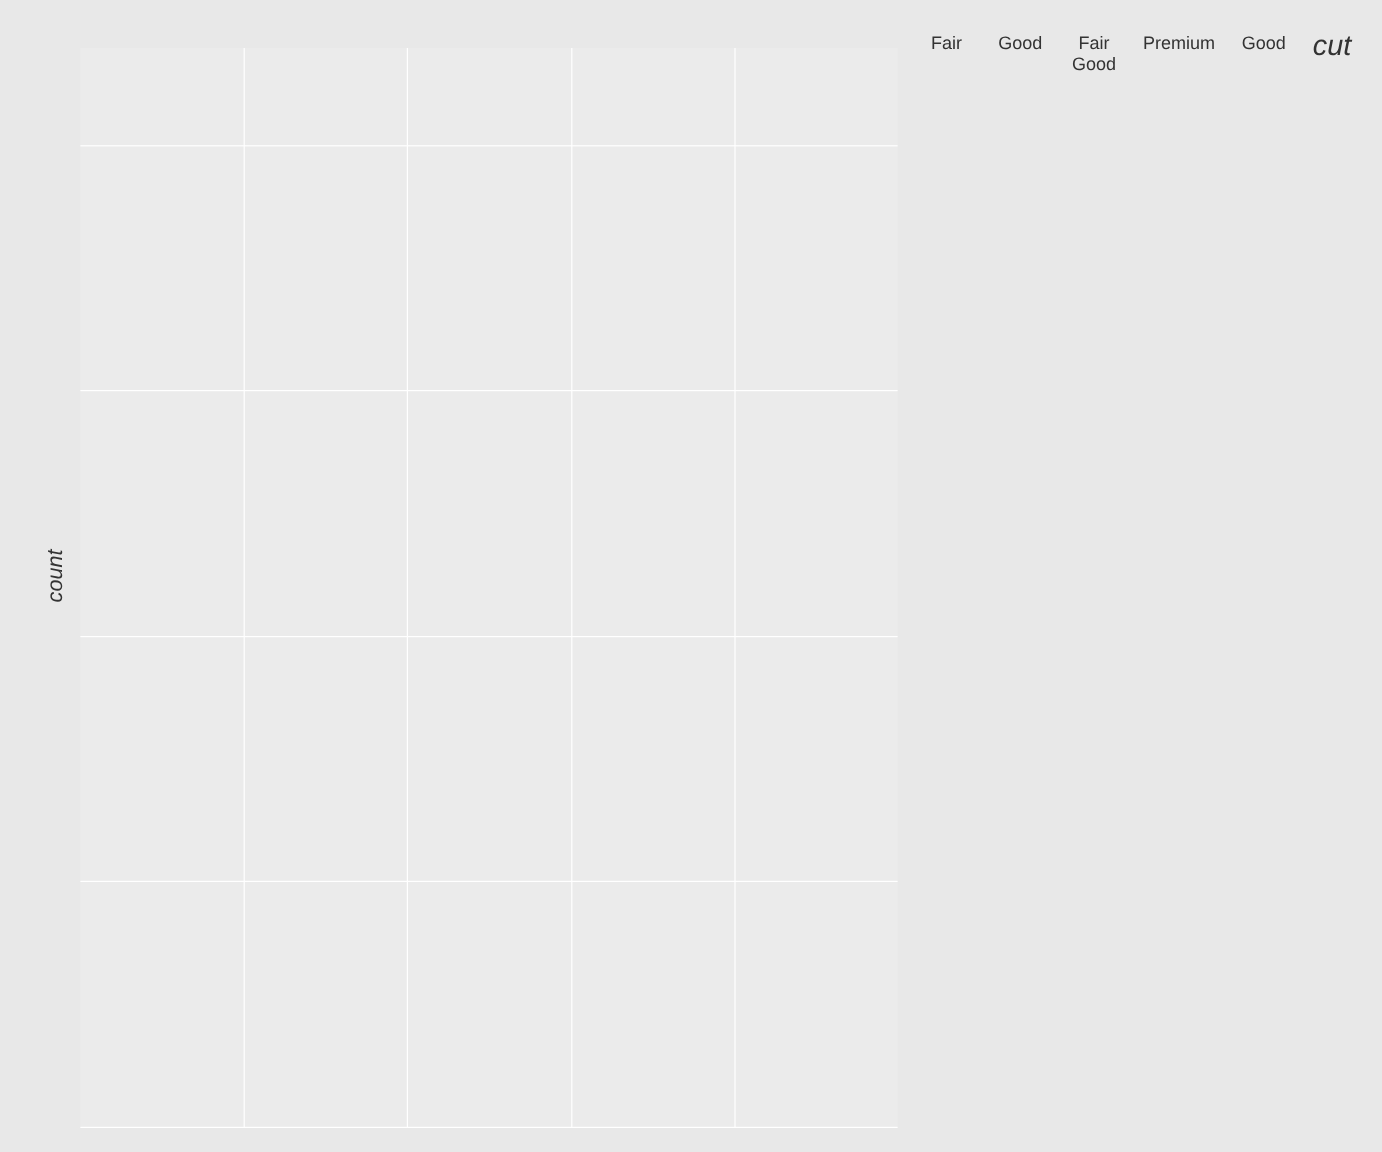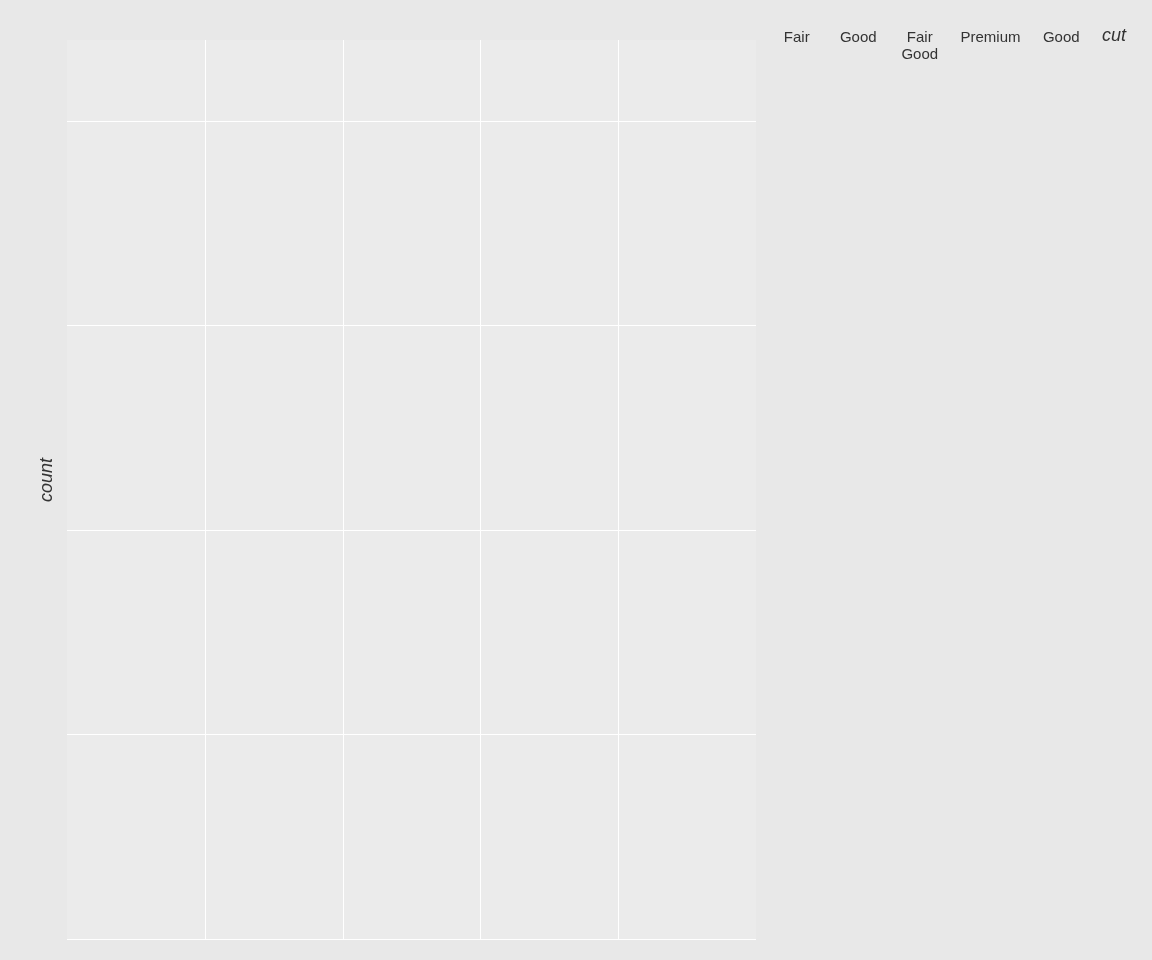--- a/index.html
+++ b/index.html
@@ -85,21 +85,21 @@
       padding-left: 0;
     }
     .x-label {
       flex: 1;
       text-align: center;
       font-size: 15px;
       color: #333;
     }
     .x-axis-label {
       text-align: center;
-      font-size: 18px;
+      font-size: 24px;
       color: #333;
       padding: 5px 0 10px 0;
       font-style: italic;
     }
     .y-axis-numbers {
       position: absolute;
       left: -60px;
       top: 0;
       bottom: 0;
       pointer-events: none;

